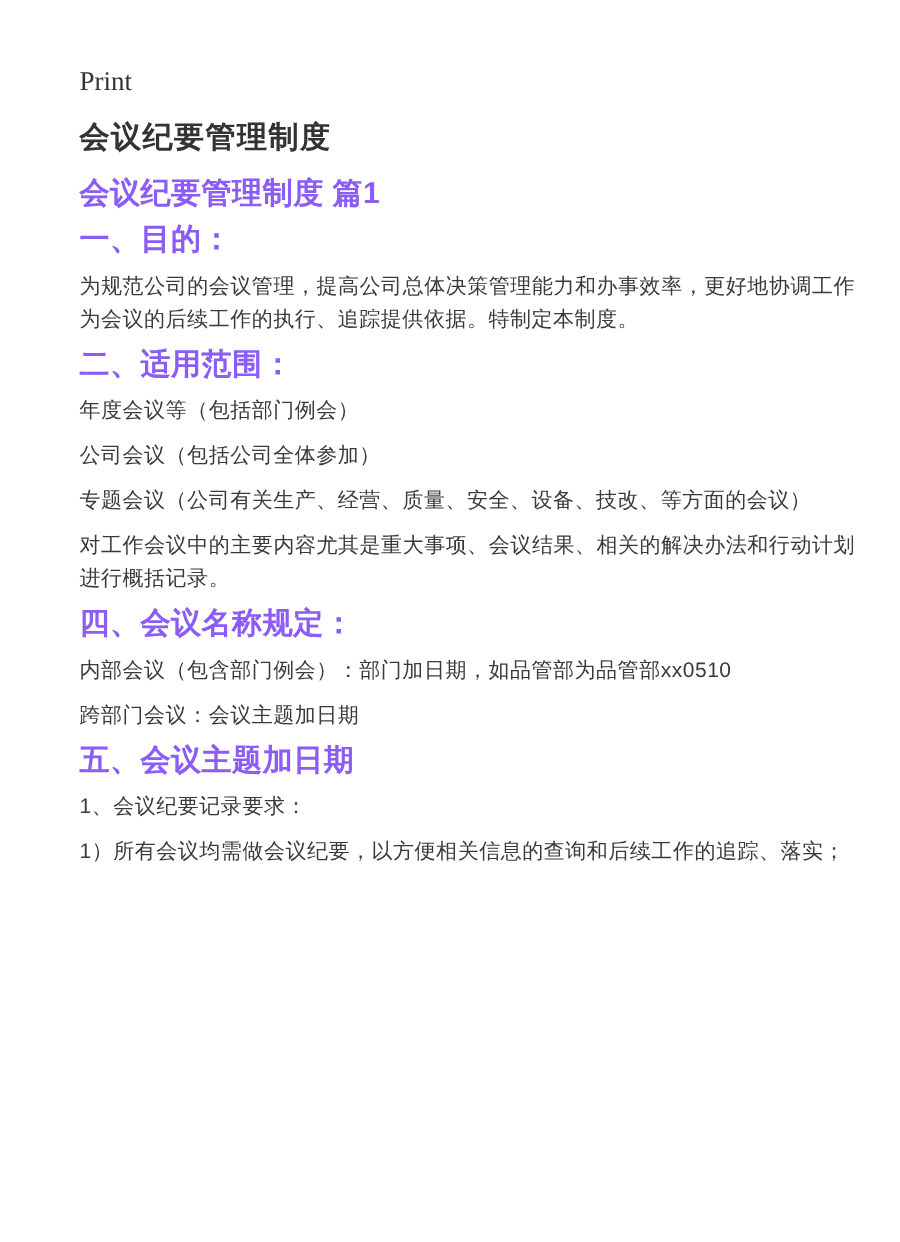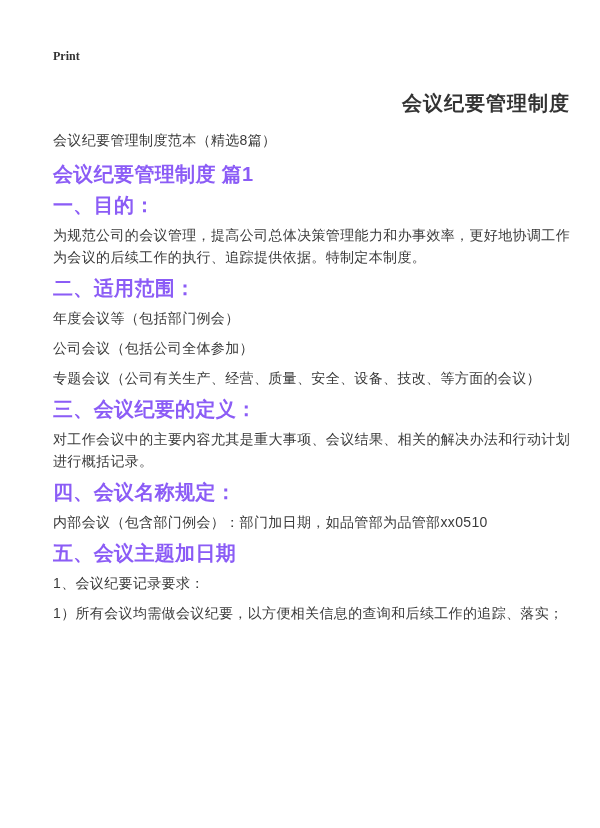--- a/index.html
+++ b/index.html
@@ -16,31 +16,30 @@
     font-family: "Liberation Sans", "DejaVu Sans", sans-serif;
     color: #3a3a3a;
     box-sizing: border-box;
   }
   .content {
     padding: 46px 30px 0 53px;
     box-sizing: border-box;
   }
   .print-link {
     font-family: "Liberation Serif", "DejaVu Serif", serif;
-    font-size: 12px;
+    font-size: 18px;
     line-height: 16px;
     color: #333333;
     display: inline-block;
-    margin: 0 0 12px 0;
-    font-weight: bold;
+    margin: 0 0 2px 0;
   }
   .doc-title {
     font-size: 20px;
     font-weight: bold;
-    text-align: right;
+    text-align: left;
     line-height: 26px;
     margin: 14px 0 13px 0;
     letter-spacing: 1px;
     color: #333333;
   }
   .body-line {
     font-size: 14px;
     line-height: 22px;
     letter-spacing: 0.35px;
     margin: 8px 0;
@@ -59,37 +58,36 @@
 </head>
 <body>
 
 <div class="page">
   <div class="content">
 
     <span class="print-link">Print</span>
 
     <h1 class="doc-title">会议纪要管理制度</h1>
 
-    <p class="body-line">会议纪要管理制度范本（精选8篇）</p>
 
 
     <h2 class="chapter-heading">会议纪要管理制度 篇1</h2>
 
     <h2 class="section-heading">一、目的：</h2>
     <p class="body-line">为规范公司的会议管理，提高公司总体决策管理能力和办事效率，更好地协调工作为会议的后续工作的执行、追踪提供依据。特制定本制度。</p>
 
     <h2 class="section-heading">二、适用范围：</h2>
     <p class="body-line">年度会议等（包括部门例会）</p>
     <p class="body-line">公司会议（包括公司全体参加）</p>
     <p class="body-line">专题会议（公司有关生产、经营、质量、安全、设备、技改、等方面的会议）</p>
 
-    <h2 class="section-heading">三、会议纪要的定义：</h2>
     <p class="body-line">对工作会议中的主要内容尤其是重大事项、会议结果、相关的解决办法和行动计划进行概括记录。</p>
 
     <h2 class="section-heading">四、会议名称规定：</h2>
     <p class="body-line">内部会议（包含部门例会）：部门加日期，如品管部为品管部xx0510</p>
+    <p class="body-line">跨部门会议：会议主题加日期</p>
 
     <h2 class="section-heading">五、会议主题加日期</h2>
     <p class="body-line">1、会议纪要记录要求：</p>
     <p class="body-line">1）所有会议均需做会议纪要，以方便相关信息的查询和后续工作的追踪、落实；</p>
 
   </div>
 </div>
 
 </body></html>

